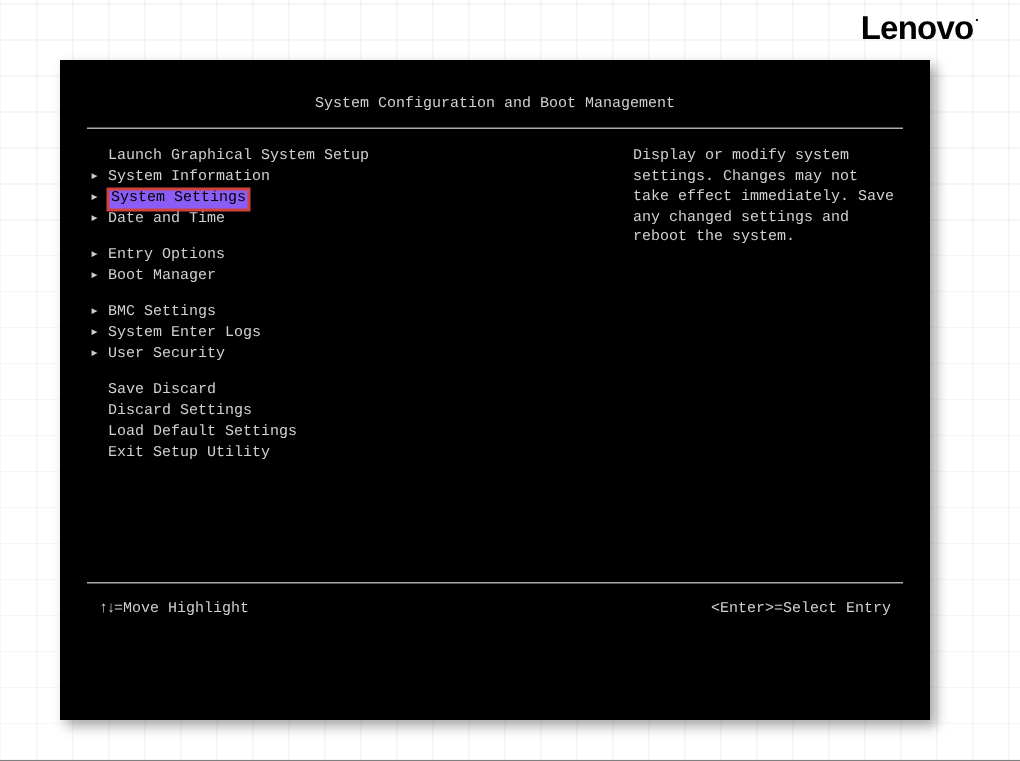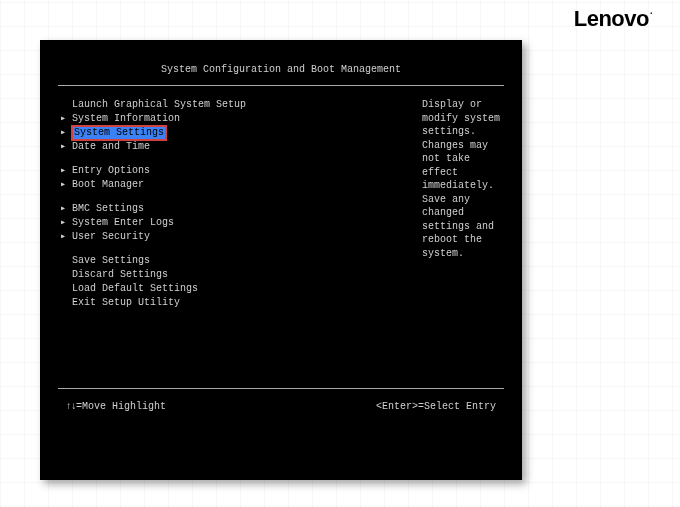--- a/index.html
+++ b/index.html
@@ -35,21 +35,21 @@
   }
   .logo .tm {
     font-size: 9px;
     vertical-align: top;
     margin-left: 1px;
   }
   .bios-frame {
     position: absolute;
     left: 40px;
     top: 40px;
-    width: 482px;
+    width: 580px;
     height: 440px;
     background: #000;
     color: #c8c8c8;
     padding: 14px 18px 20px 18px;
     box-shadow: 4px 4px 8px rgba(0,0,0,0.35);
   }
   .title-row {
     text-align: center;
     padding: 10px 0 6px 0;
     color: #d0d0d0;
@@ -87,21 +87,21 @@
   }
   .menu-plain { padding-left: 14px; }
   .caret {
     display: inline-block;
     width: 10px;
     text-align: center;
     color: #cfcfcf;
   }
   .group-gap { height: 10px; }
   .selected {
-    background: #3b82f6;
+    background: #8b5cf6;
     color: #000;
     outline: 2px solid #d1423f;
     outline-offset: -1px;
     padding: 0 2px;
   }
   .footer {
     display: flex;
     justify-content: space-between;
     padding: 4px 8px 0 8px;
     color: #d0d0d0;
@@ -165,21 +165,21 @@
         <span>System Enter Logs</span>
       </div>
       <div class="menu-item">
         <span class="caret">▸</span>
         <span>User Security</span>
       </div>
 
       <div class="group-gap"></div>
 
       <div class="menu-plain">
-        <span>Save Settings</span>
+        <span>Save Discard</span>
       </div>
       <div class="menu-plain">
         <span>Discard Settings</span>
       </div>
       <div class="menu-plain">
         <span>Load Default Settings</span>
       </div>
       <div class="menu-plain">
         <span>Exit Setup Utility</span>
       </div>

